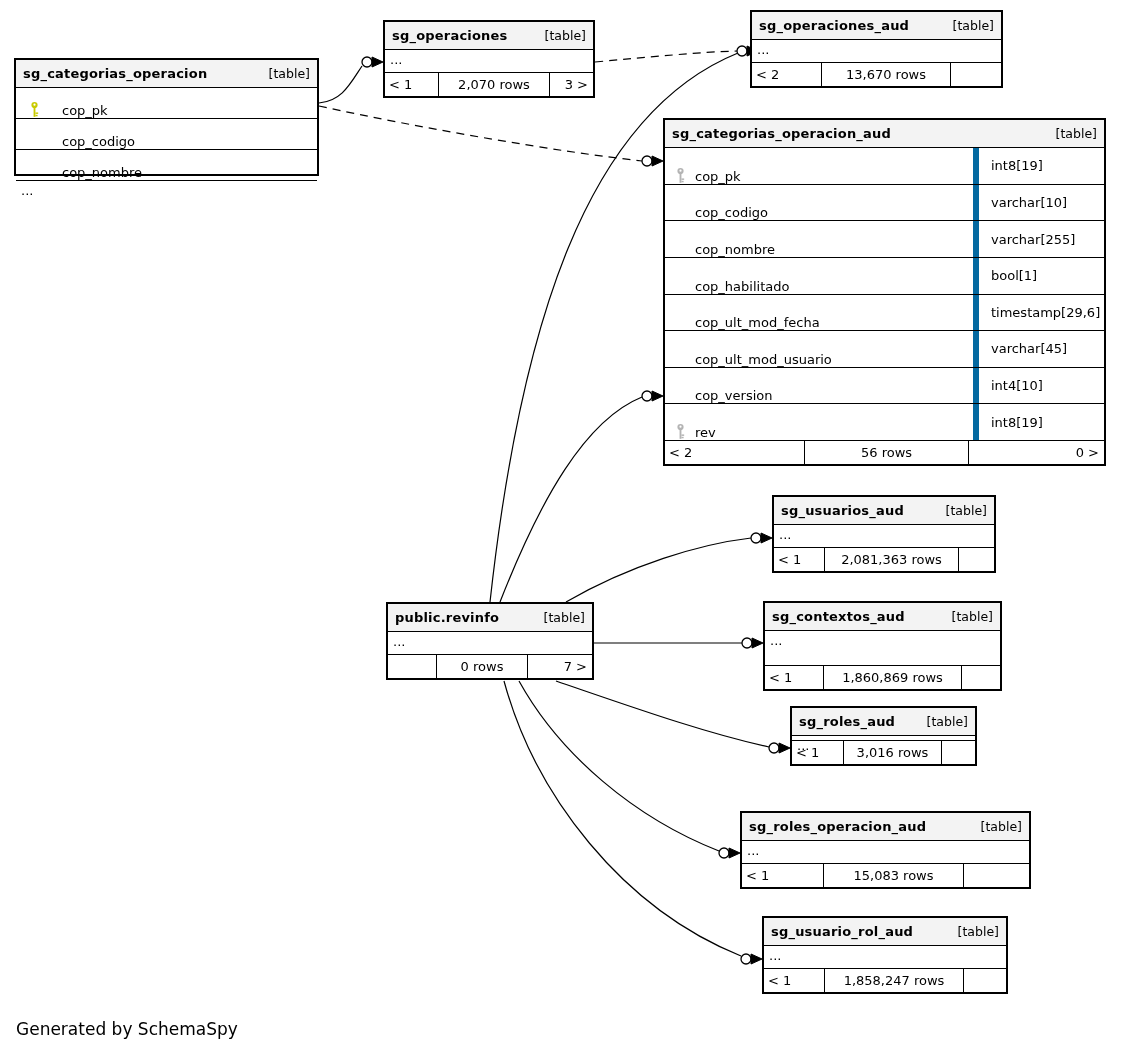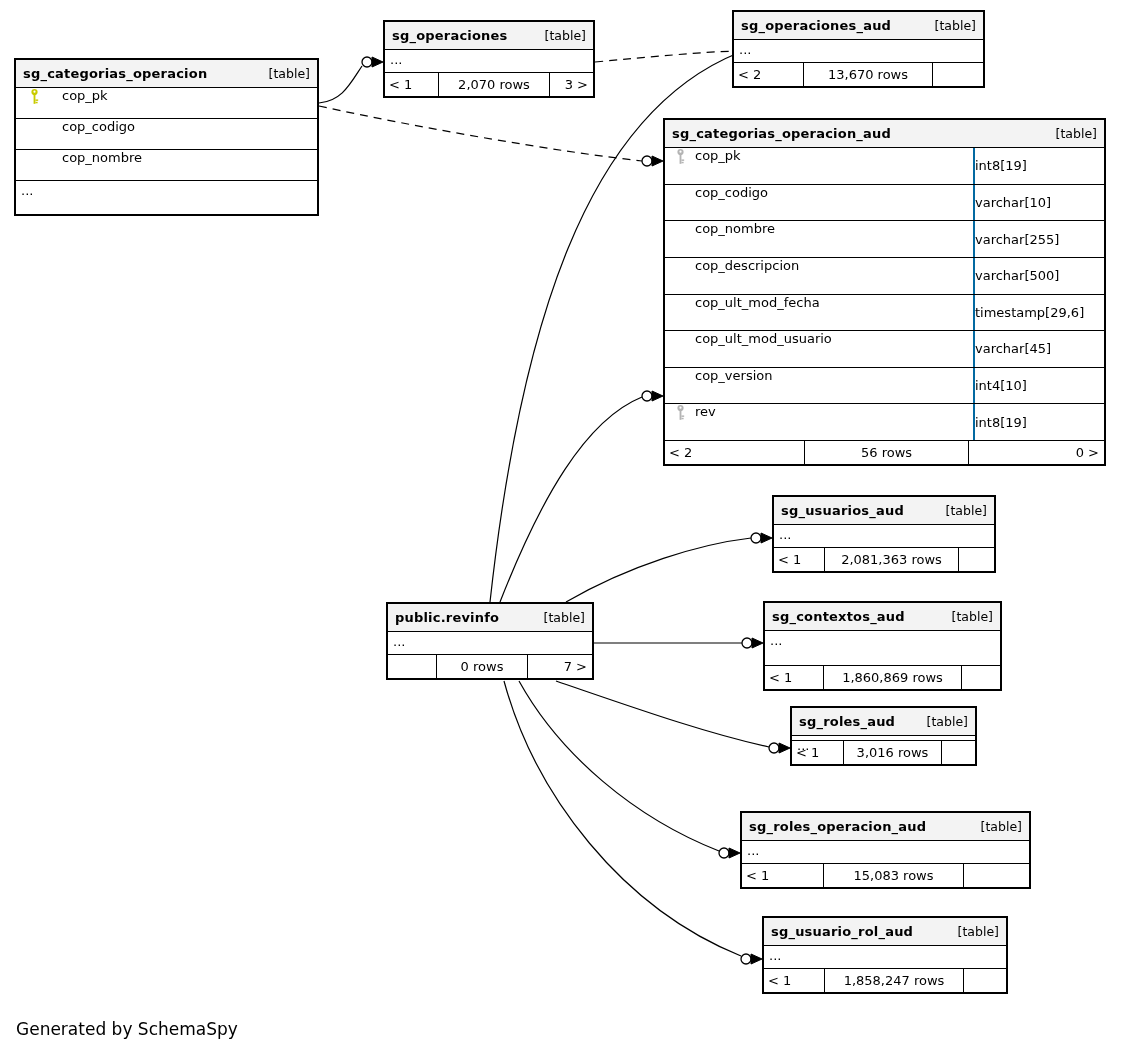--- a/index.html
+++ b/index.html
@@ -10,27 +10,27 @@
   .wires path.dashed{stroke-dasharray:8 6}
   .wires circle{fill:#fff;stroke:#000;stroke-width:1.3px}
   .wires polygon{fill:#000;stroke:#000}
 
   .tbl{position:absolute;z-index:1;background:#fff;border:2px solid #000;
        display:flex;flex-direction:column;box-sizing:border-box}
   .hdr{background:#f3f3f3;flex:none;height:27px;display:flex;align-items:center;
        justify-content:space-between;padding:0 7px}
   .tname{font-weight:bold;letter-spacing:.2px}
   .badge{font-size:12.5px}
-  .row{border-top:1px solid #000;display:flex;align-items:flex-start;flex:1;min-height:0}
+  .row{border-top:1px solid #000;display:flex;align-items:flex-end;flex:1;min-height:0}
   .keyslot{flex:none;width:34px;padding-left:11px;box-sizing:border-box;display:flex;align-items:center}
   .t-wide .keyslot{width:30px;padding-left:10px}
   .t-cat .keyslot{width:46px;padding-left:13px}
   .cname{flex:1;white-space:nowrap;overflow:hidden}
   .ctype{flex:none;width:131px;align-self:stretch;display:flex;align-items:center;
-         border-left:2px solid #0369a1;padding-left:0;box-sizing:border-box;white-space:nowrap}
+         border-left:6px solid #0369a1;padding-left:12px;box-sizing:border-box;white-space:nowrap}
   .ell{padding-left:5px;align-items:flex-start}
   .ell span{line-height:20px}
   .ftr{flex:none;height:23px;border-top:1px solid #000;display:flex;align-items:stretch}
   .fl{flex:none;border-right:1px solid #000;display:flex;align-items:center;
       padding-left:4px;box-sizing:border-box;white-space:nowrap}
   .fc{flex:1;display:flex;align-items:center;justify-content:center;white-space:nowrap}
   .fr{flex:none;border-left:1px solid #000;display:flex;align-items:center;
       justify-content:flex-end;padding-right:5px;box-sizing:border-box;white-space:nowrap}
   .gen{position:absolute;left:16px;top:1019px;font-size:17px;z-index:1}
   .kicon{display:block}
@@ -77,21 +77,21 @@
         <polygon points="763,643 752,638 752,648"></polygon>
       <circle cx="774" cy="748" r="5"></circle>
         <polygon points="790,748 779,743 779,753"></polygon>
       <circle cx="724" cy="853" r="5"></circle>
         <polygon points="740,853 729,848 729,858"></polygon>
       <circle cx="746" cy="959" r="5"></circle>
         <polygon points="762,959 751,954 751,964"></polygon>
     </g>
   </svg>
 
-  <div class="tbl t-cat" style="left:14px;top:58px;width:305px;height:158px">
+  <div class="tbl t-cat" style="left:14px;top:58px;width:305px;height:118px">
     <div class="hdr">
       <span class="tname">sg_categorias_operacion</span>
       <span class="badge">[table]</span>
     </div>
     <div class="row" style="flex:none;height:30px">
       <span class="keyslot">
         <svg class="kicon" viewBox="0 0 12 18" width="11" height="17">
             <circle cx="6" cy="4.2" r="3.4" fill="#c9cb00"></circle>
             <circle cx="6" cy="3.7" r="1.2" fill="#fff"></circle>
             <rect x="5" y="7" width="2" height="10" fill="#c9cb00"></rect>
@@ -122,21 +122,21 @@
     <div class="row ell">
         <span>...</span>
       </div>
     <div class="ftr">
       <span class="fl" style="width:54px">&lt; 1</span>
       <span class="fc">2,070 rows</span>
       <span class="fr" style="width:44px">3 &gt;</span>
     </div>
   </div>
 
-  <div class="tbl" style="left:732px;top:10px;width:253px;height:78px">
+  <div class="tbl" style="left:750px;top:10px;width:253px;height:78px">
     <div class="hdr">
       <span class="tname">sg_operaciones_aud</span>
       <span class="badge">[table]</span>
     </div>
     <div class="row ell">
         <span>...</span>
       </div>
     <div class="ftr">
       <span class="fl" style="width:70px">&lt; 2</span>
       <span class="fc">13,670 rows</span>
@@ -167,22 +167,22 @@
       <span class="cname">cop_codigo</span>
       <span class="ctype">varchar[10]</span>
     </div>
     <div class="row">
       <span class="keyslot"></span>
       <span class="cname">cop_nombre</span>
       <span class="ctype">varchar[255]</span>
     </div>
     <div class="row">
       <span class="keyslot"></span>
-      <span class="cname">cop_descripcion</span>
-      <span class="ctype">varchar[500]</span>
+      <span class="cname">cop_habilitado</span>
+      <span class="ctype">bool[1]</span>
     </div>
     <div class="row">
       <span class="keyslot"></span>
       <span class="cname">cop_ult_mod_fecha</span>
       <span class="ctype">timestamp[29,6]</span>
     </div>
     <div class="row">
       <span class="keyslot"></span>
       <span class="cname">cop_ult_mod_usuario</span>
       <span class="ctype">varchar[45]</span>

